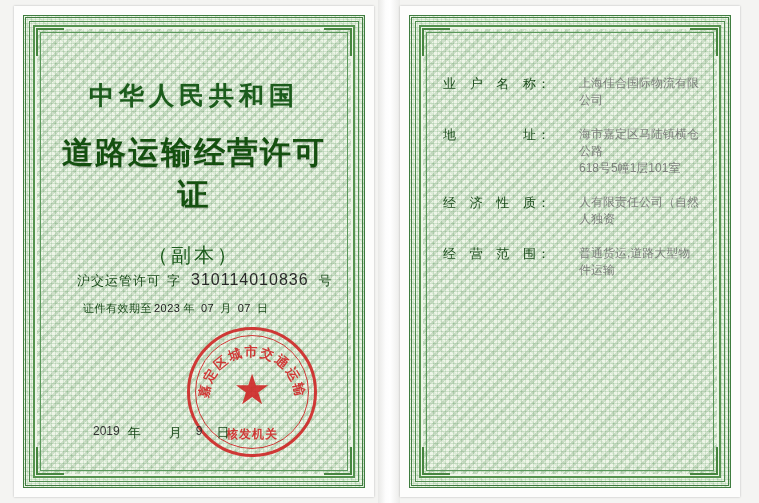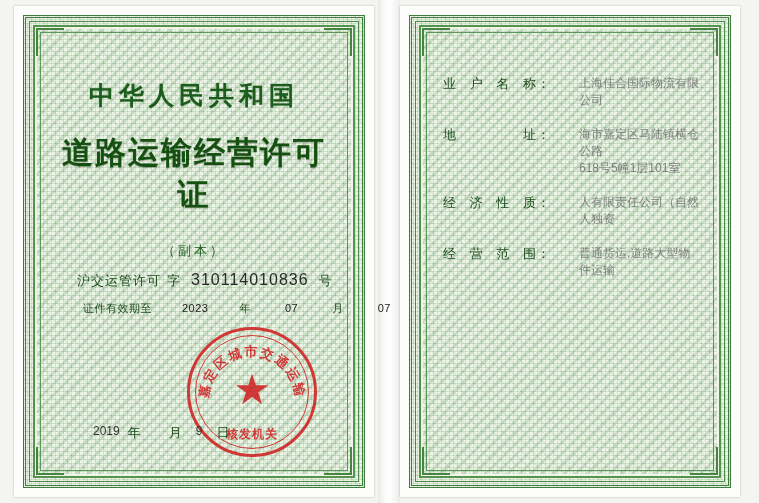--- a/index.html
+++ b/index.html
@@ -106,21 +106,21 @@
     color: #14500f;
     font-size: 31px;
     font-weight: bold;
     letter-spacing: 2px;
     text-shadow: 0 1px 1px rgba(0,0,0,0.25);
   }
   .subtitle {
     margin-top: 26px;
     text-align: center;
     color: #1d5c1d;
-    font-size: 13px;
+    font-size: 20px;
     letter-spacing: 3px;
   }
 
   .lic-row {
     position: absolute;
     left: 30px;
     right: 16px;
     top: 232px;
     display: flex;
     align-items: flex-end;
@@ -143,21 +143,20 @@
   .valid-row {
     position: absolute;
     left: 36px;
     right: 22px;
     top: 262px;
     display: flex;
     align-items: baseline;
     color: #1d4d1d;
     font-size: 11px;
     letter-spacing: 0.5px;
-    gap: 28px;
   }
   .valid-row .v-lbl { white-space: nowrap; }
   .valid-row .v-y { margin-left: 2px; color: #222; font-size: 11px; }
   .valid-row .u { color: #1d4d1d; margin: 0 3px; }
   .valid-row .v-m, .valid-row .v-d { color: #222; font-size: 11px; margin: 0 3px; }
 
   
   .seal {
     position: absolute;
     left: 140px;

